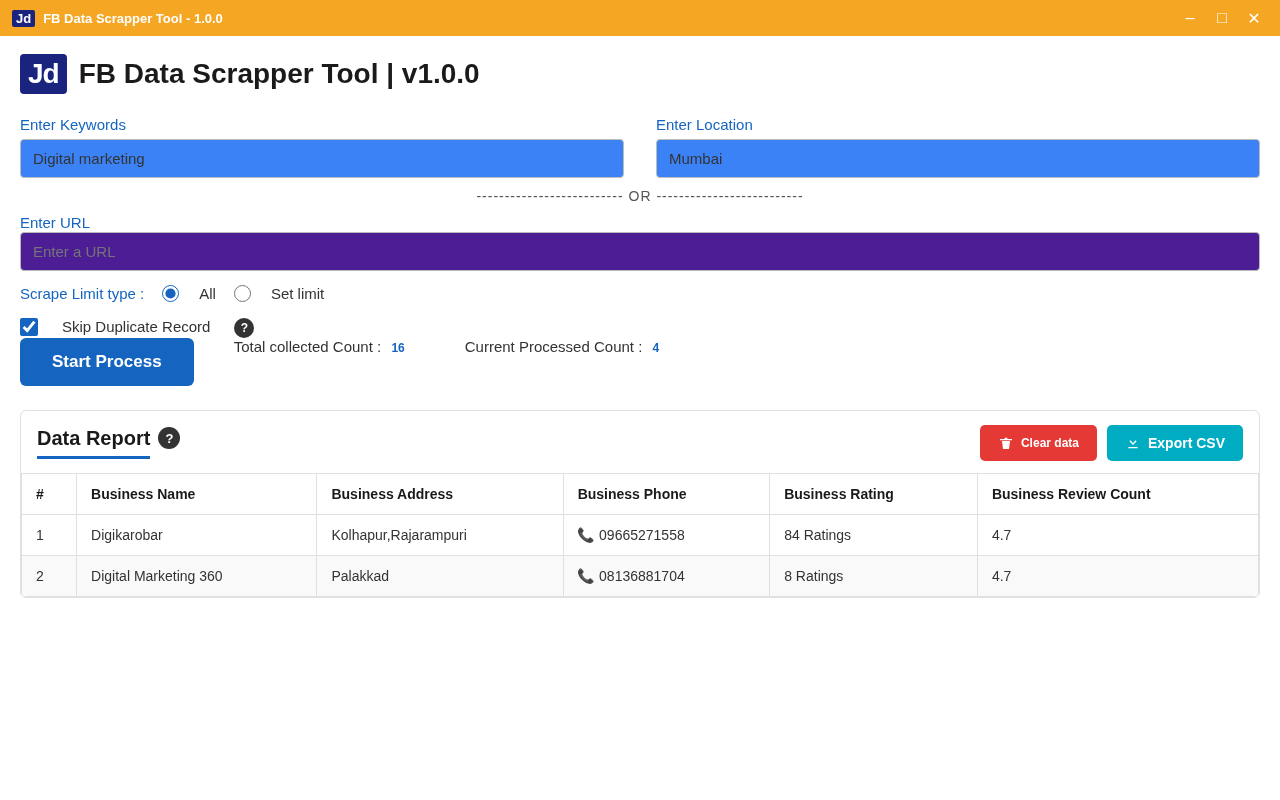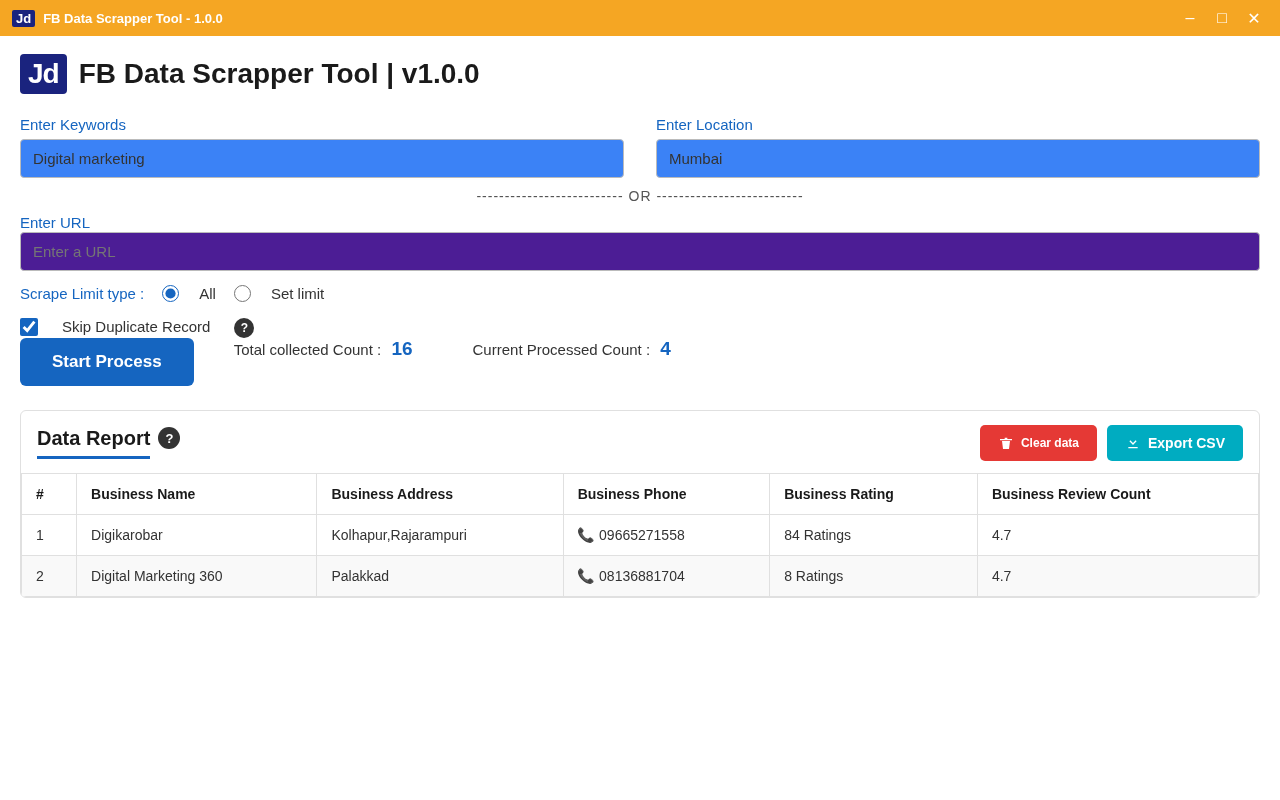--- a/index.html
+++ b/index.html
@@ -213,21 +213,21 @@
       display: flex;
       gap: 60px;
     }
     .count-block {
       font-size: 15px;
       color: #333;
     }
     .count-block span.count-val {
       color: #1565c0;
       font-weight: 700;
-      font-size: 19px;
+      font-size: 12px;
       margin-left: 6px;
     }
 
     
     .data-report-section {
       border: 1.5px solid #e0e0e0;
       border-radius: 6px;
       padding: 0 0 0 0;
       overflow: hidden;
     }

